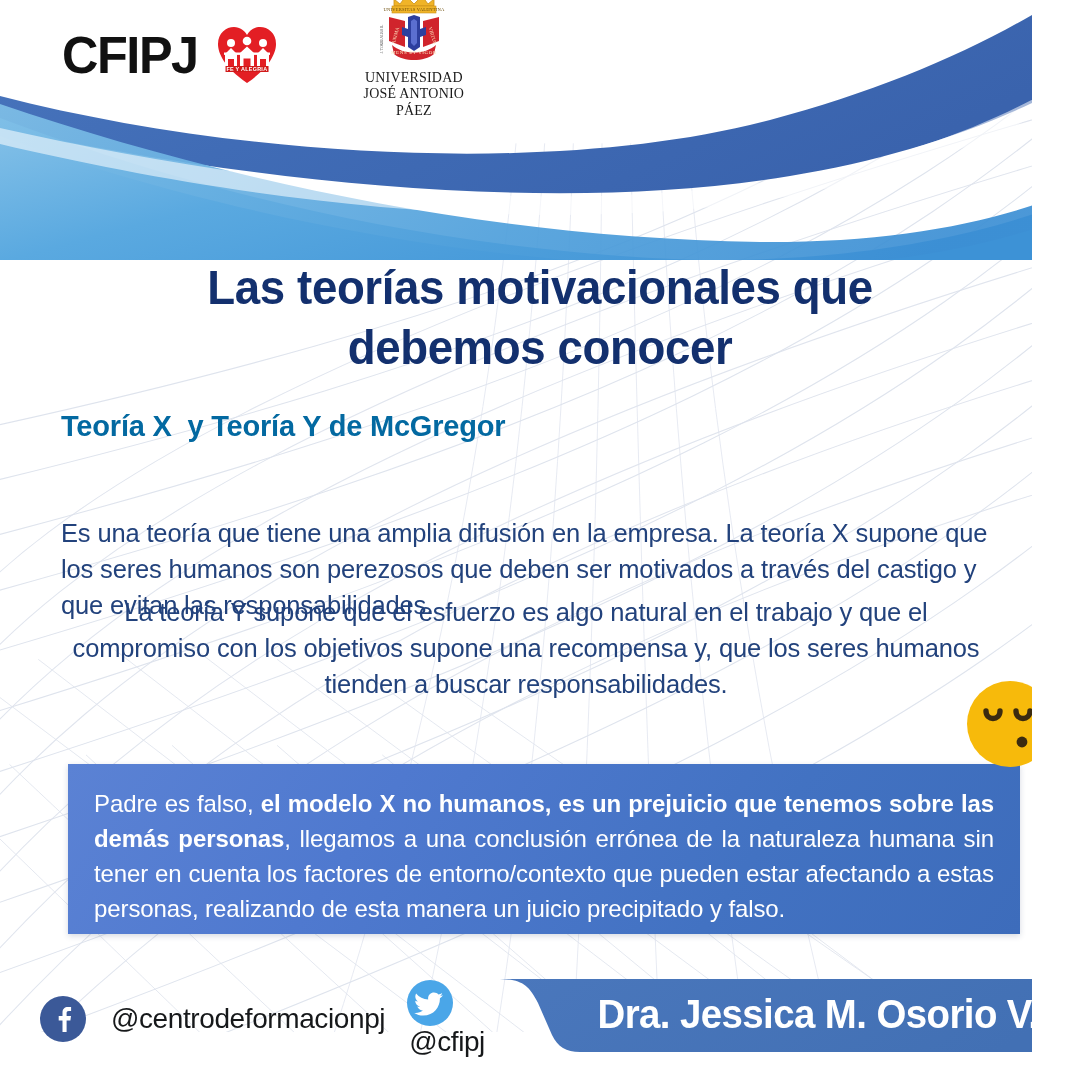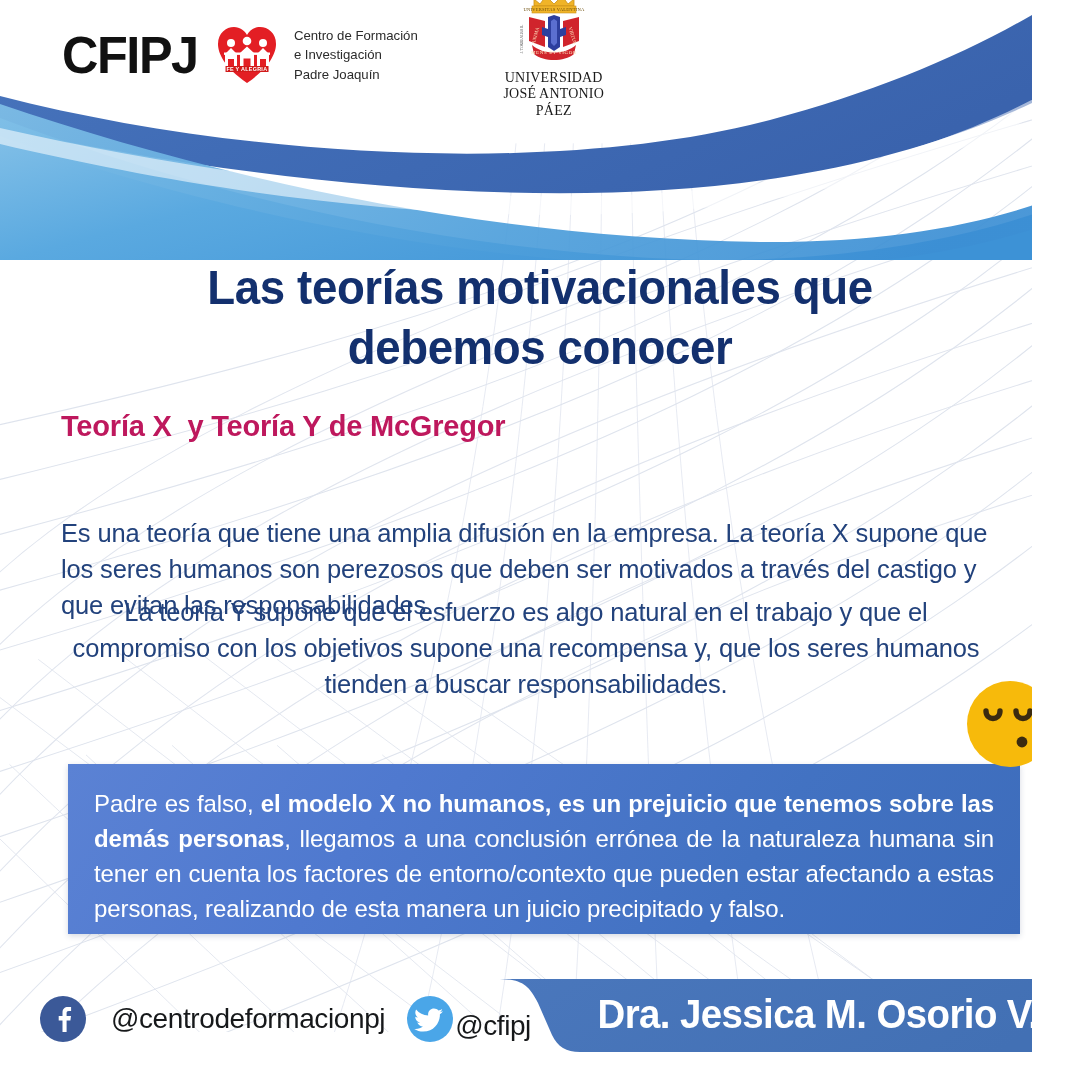--- a/index.html
+++ b/index.html
@@ -142,21 +142,21 @@
     transform: scaleX(0.95);
   }
 
   .subtitle {
     position: absolute;
     top: 410px;
     left: 61px;
     font-family: "Liberation Sans", sans-serif;
     font-weight: bold;
     font-size: 29px;
-    color: #be185d;
+    color: #0369a1;
     letter-spacing: -0.2px;
     white-space: pre;
   }
 
   .para {
     position: absolute;
     left: 61px;
     width: 930px;
     font-family: "Liberation Sans", sans-serif;
     font-size: 25.5px;
@@ -229,21 +229,21 @@
   .handle {
     font-family: "Liberation Sans", sans-serif;
     font-size: 28px;
     color: #16181a;
     letter-spacing: -0.4px;
     margin-left: 25px;
     white-space: nowrap;
   }
 
   .handle-tw { margin-left: 2px; }
-  .tw-group { margin-left: 22px; display: flex; align-items: flex-end; }
+  .tw-group { margin-left: 22px; display: flex; align-items: flex-start; flex-direction: column; }
 
   .author-banner {
     position: absolute;
     left: 494px;
     top: 973px;
     width: 600px;
     height: 85px;
     z-index: 7;
   }
 
@@ -378,25 +378,20 @@
           <circle cx="31" cy="16" r="4.3"></circle>
           <path d="M31,21.5 L24,28 L24,42 L27.5,42 L27.5,33.5 L34.5,33.5 L34.5,42 L38,42 L38,28 Z"></path>
           <circle cx="47" cy="18" r="4"></circle>
           <path d="M47,23 L41,29 L41,42 L44,42 L44,34 L50,34 L50,42 L53,42 L53,29 Z"></path>
           <rect x="8" y="27.5" width="46" height="2.4"></rect>
         </g>
       </svg>
       <div class="fey-tag">FE Y ALEGRIA</div>
     </div>
 
-    <div class="cfipj-sub">
-      <div>Centro de Formación</div>
-      <div>e Investigación</div>
-      <div>Padre Joaquín</div>
-    </div>
 
     <div class="ujap-logo">
       <svg class="ujap-shield" viewBox="0 0 88 78" aria-hidden="true">
 
         <path d="M24,15 L24,8 L30,13 L36,5 L44,13 L52,5 L58,13 L64,8 L64,15 Z" fill="#f0b428" stroke="#c98f18" stroke-width="0.8"></path>
 
         <rect x="22" y="15" width="44" height="7" fill="#f0b428" stroke="#c98f18" stroke-width="0.6"></rect>
         <text x="44" y="20.4" font-family="Liberation Serif, serif" font-size="4.6" fill="#6a4a06" text-anchor="middle" letter-spacing="0.2">UNIVERSITAS VALENTINA</text>
 
         <path d="M19,26 L35,30 L35,56 L19,50 Z" fill="#d0242c"></path>

